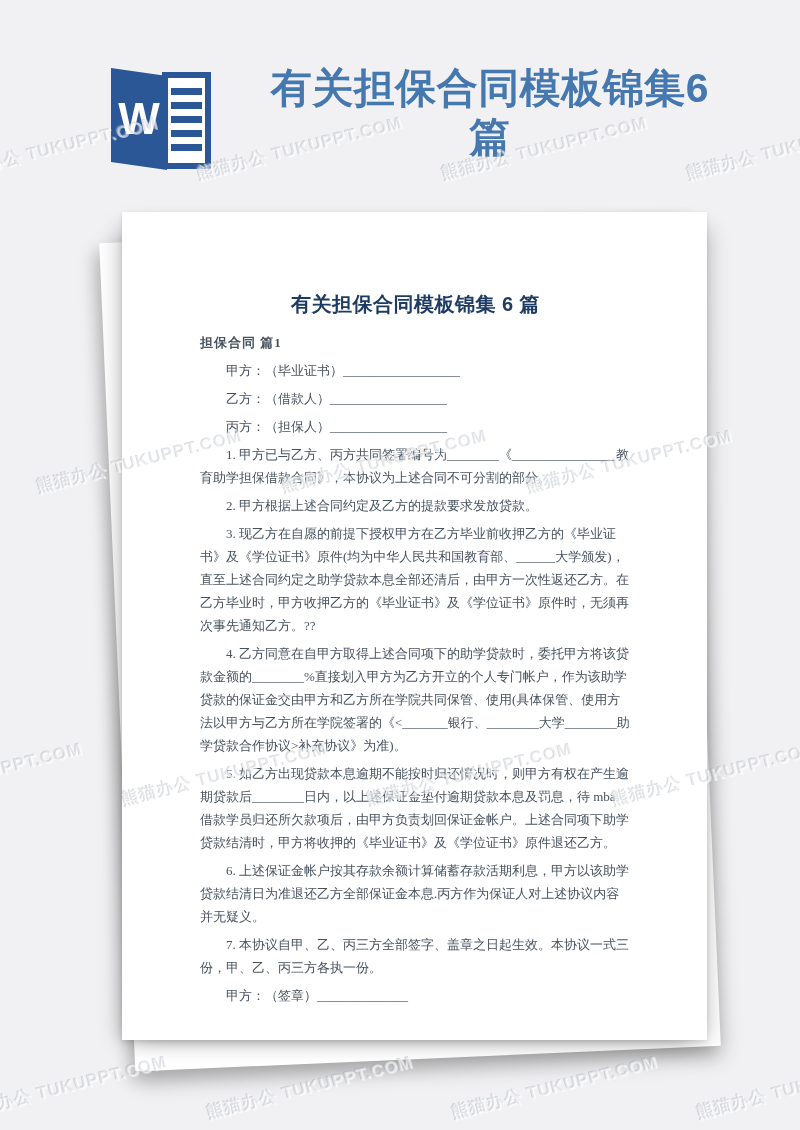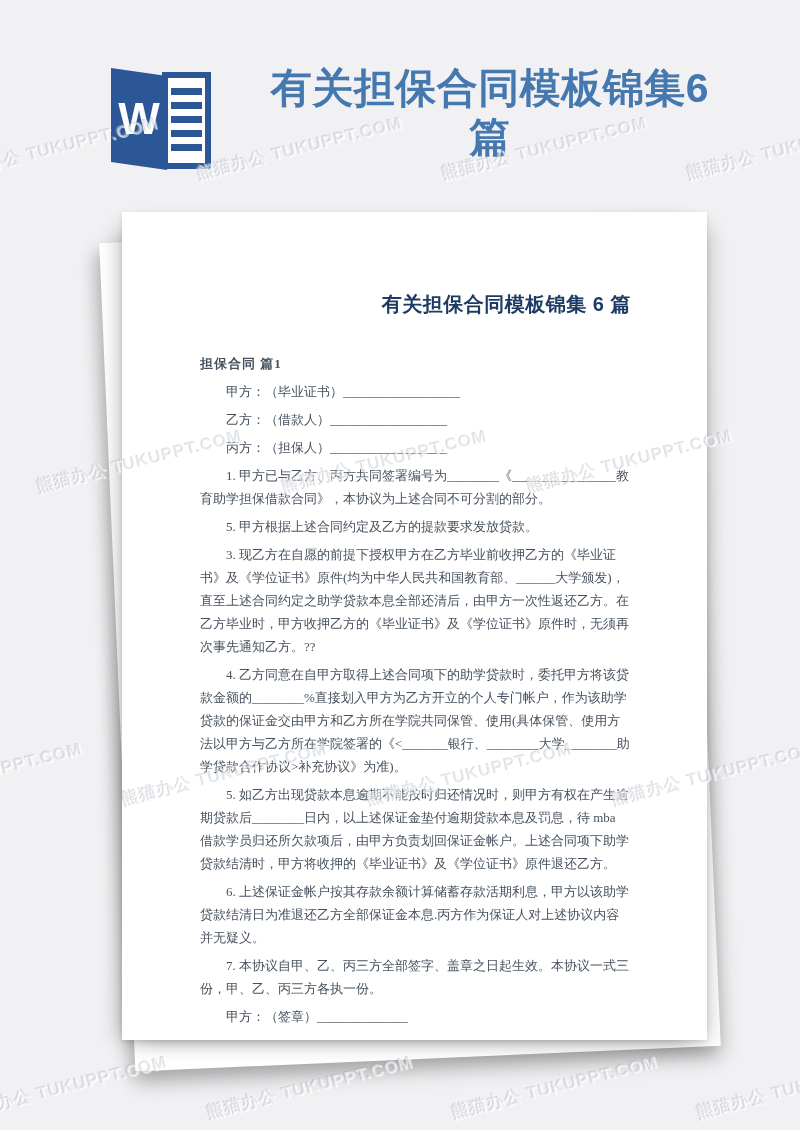--- a/index.html
+++ b/index.html
@@ -38,22 +38,22 @@
                10px 8px 20px -8px rgba(0,0,0,0.22),
                0 2px 5px rgba(0,0,0,0.10);
   }
   .doc-content{
     position:absolute;left:78px;right:76px;top:78px;
     font-family:"Liberation Serif",serif;
     font-size:13px;line-height:23px;
     color:var(--body_text,#47525f);
   }
   .doc-title{
-    margin:0 0 34px 0;
-    text-align:right;
+    margin:0 0 13px 0;
+    text-align:center;
     font-family:"Liberation Sans",sans-serif;
     font-size:20px;line-height:28px;font-weight:bold;
     color:var(--document_title,#1e3c63);
     letter-spacing:0.5px;
   }
   .doc-content p{margin:0 0 5px 0;}
   .doc-content p.indent{text-indent:2em;}
   .section-heading{letter-spacing:1px;font-weight:bold;}
 
   
@@ -75,21 +75,21 @@
   <div class="paper paper-back"></div>
 
   <div class="paper paper-front">
     <div class="doc-content">
       <h2 class="doc-title">有关担保合同模板锦集 6 篇</h2>
       <p class="section-heading">担保合同 篇1</p>
       <p class="indent">甲方：（毕业证书）__________________</p>
       <p class="indent">乙方：（借款人）__________________</p>
       <p class="indent">丙方：（担保人）__________________</p>
       <p class="indent">1. 甲方已与乙方、丙方共同签署编号为________《________________教育助学担保借款合同》，本协议为上述合同不可分割的部分。</p>
-      <p class="indent">5. 甲方根据上述合同约定及乙方的提款要求发放贷款。</p>
+      <p class="indent">2. 甲方根据上述合同约定及乙方的提款要求发放贷款。</p>
       <p class="indent">3. 现乙方在自愿的前提下授权甲方在乙方毕业前收押乙方的《毕业证书》及《学位证书》原件(均为中华人民共和国教育部、______大学颁发)，直至上述合同约定之助学贷款本息全部还清后，由甲方一次性返还乙方。在乙方毕业时，甲方收押乙方的《毕业证书》及《学位证书》原件时，无须再次事先通知乙方。??</p>
       <p class="indent">4. 乙方同意在自甲方取得上述合同项下的助学贷款时，委托甲方将该贷款金额的________%直接划入甲方为乙方开立的个人专门帐户，作为该助学贷款的保证金交由甲方和乙方所在学院共同保管、使用(具体保管、使用方法以甲方与乙方所在学院签署的《&lt;_______银行、________大学________助学贷款合作协议&gt;补充协议》为准)。</p>
       <p class="indent">5. 如乙方出现贷款本息逾期不能按时归还情况时，则甲方有权在产生逾期贷款后________日内，以上述保证金垫付逾期贷款本息及罚息，待 mba 借款学员归还所欠款项后，由甲方负责划回保证金帐户。上述合同项下助学贷款结清时，甲方将收押的《毕业证书》及《学位证书》原件退还乙方。</p>
       <p class="indent">6. 上述保证金帐户按其存款余额计算储蓄存款活期利息，甲方以该助学贷款结清日为准退还乙方全部保证金本息.丙方作为保证人对上述协议内容并无疑义。</p>
       <p class="indent">7. 本协议自甲、乙、丙三方全部签字、盖章之日起生效。本协议一式三份，甲、乙、丙三方各执一份。</p>
       <p class="indent">甲方：（签章）______________</p>
     </div>
   </div>
 
   <div class="header">

